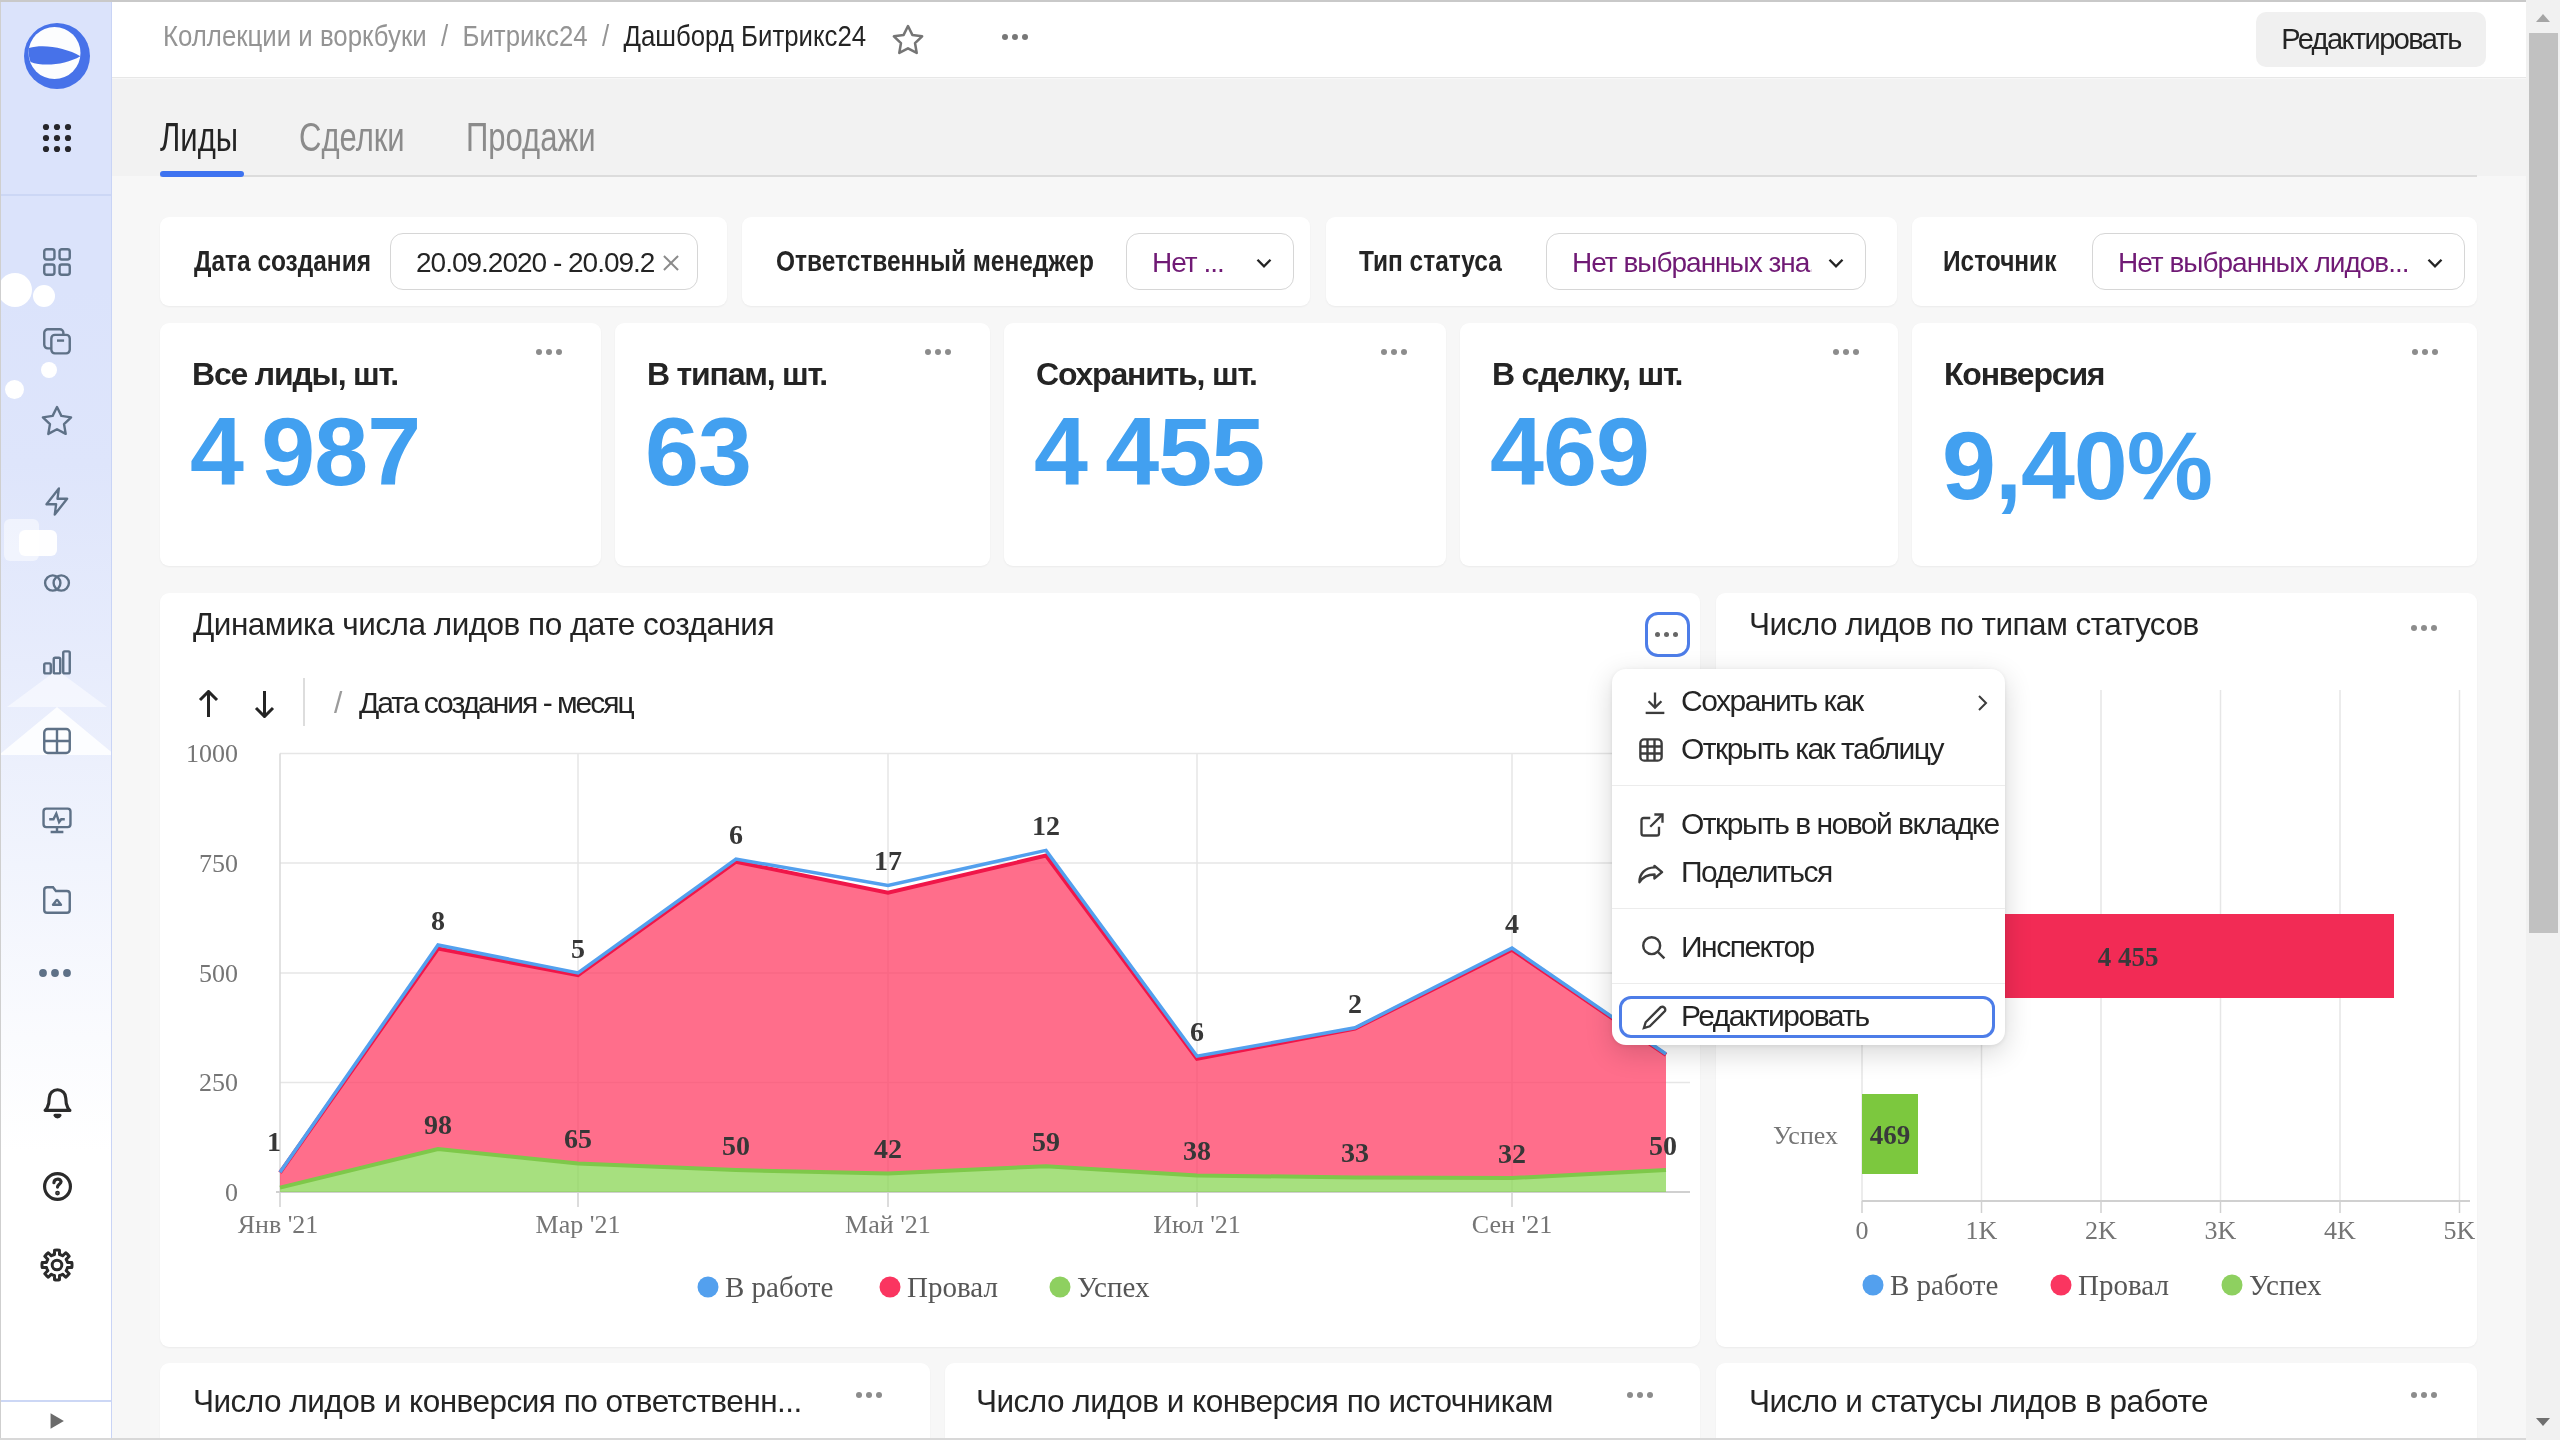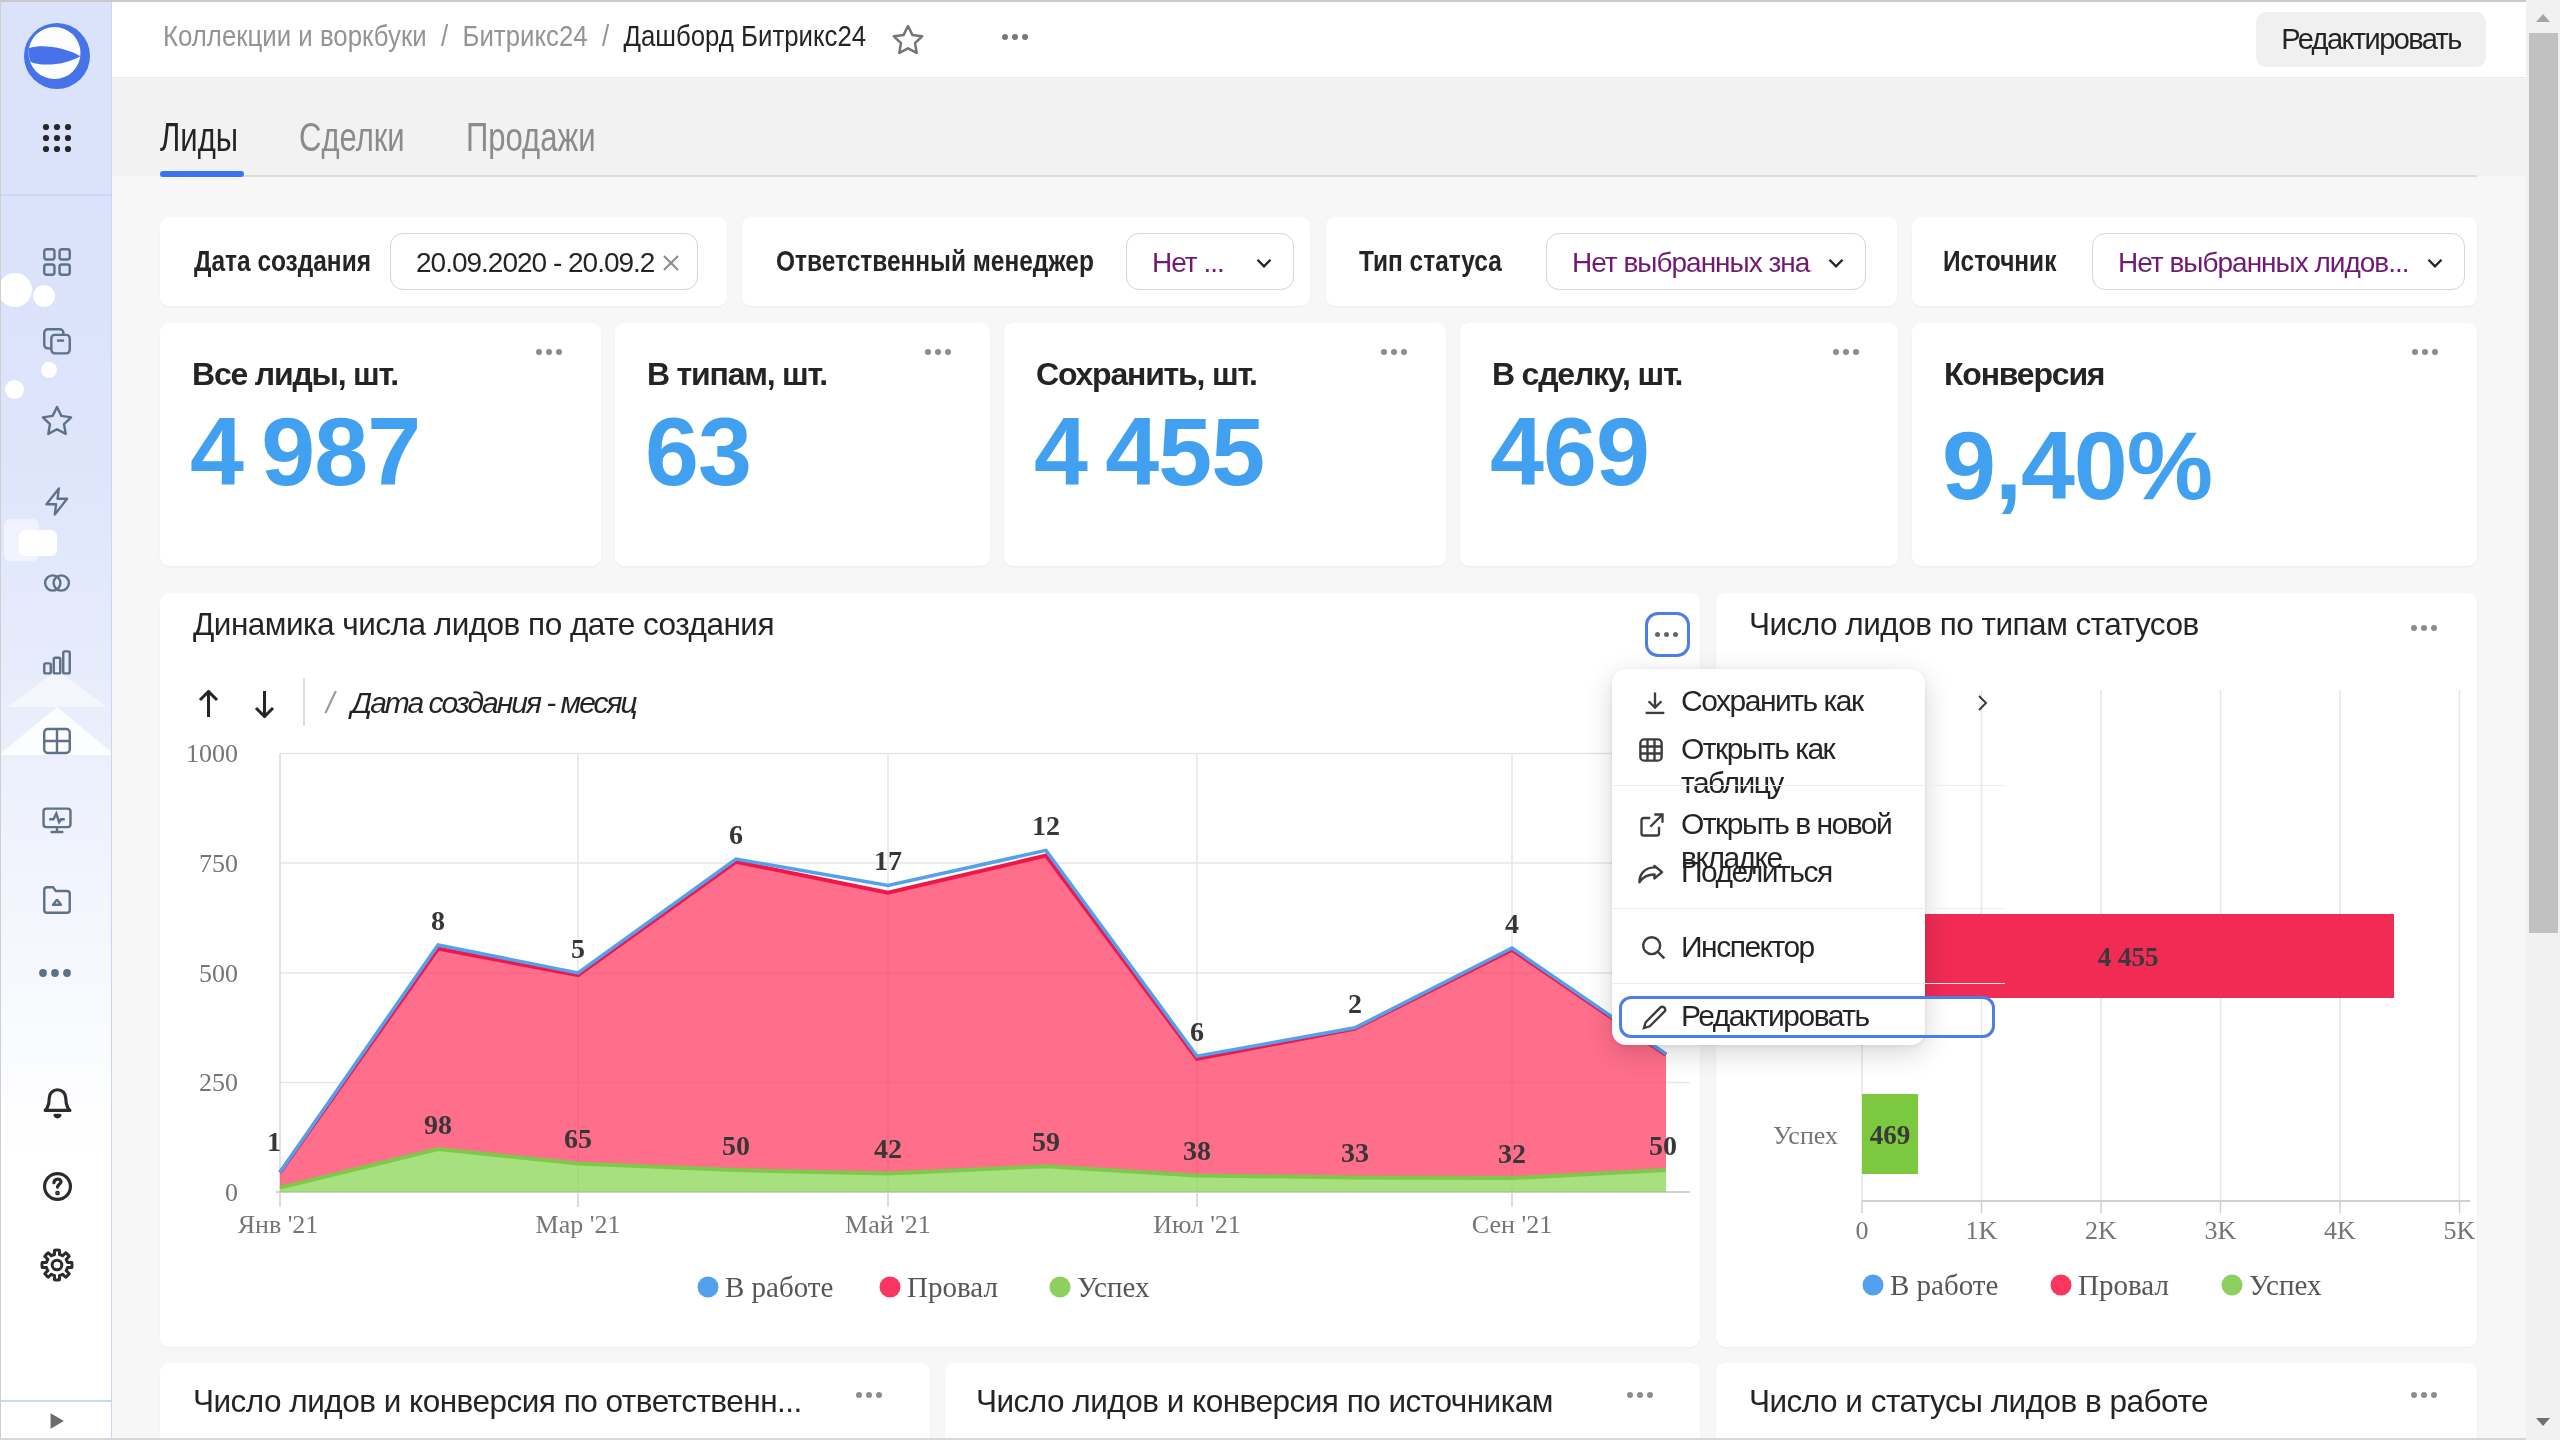--- a/index.html
+++ b/index.html
@@ -240,21 +240,21 @@
 
 <svg class="abs" style="left:198px;top:690px;" width="21" height="28" viewBox="0 0 21 28" fill="none" stroke="#242424" stroke-width="3">
     <path d="M10.5 27V2.5"></path>
     <path d="M2 10L10.5 1.5 19 10"></path>
   </svg>
 <svg class="abs" style="left:254px;top:690px;" width="21" height="28" viewBox="0 0 21 28" fill="none" stroke="#242424" stroke-width="3">
     <path d="M10.5 1v24.5"></path>
     <path d="M2 18l8.5 8.5L19 18"></path>
   </svg>
 <div class="abs" style="left:303px;top:678px;width:1.5px;height:48px;background:#ddd;"></div>
-<div class="abs" style="left:326px;top:686px;font-size:30px;color:#9b9b9b;white-space:nowrap;font-style:italic;">/&nbsp; <span style="color:#242424;letter-spacing:-2px;">Дата создания - месяц</span></div>
+<div class="abs" style="left:334px;top:686px;font-size:30px;color:#9b9b9b;white-space:nowrap;">/&nbsp; <span style="color:#242424;letter-spacing:-2px;">Дата создания - месяц</span></div>
 
 <svg class="abs" style="left:160px;top:593px;" width="1540" height="754" viewBox="0 0 1540 754" font-family="Liberation Serif, serif">
 
   <g stroke="#e6e6e6" stroke-width="1.5">
     <line x1="120" y1="160.5" x2="1530" y2="160.5"></line>
     <line x1="120" y1="270" x2="1530" y2="270"></line>
     <line x1="120" y1="380" x2="1530" y2="380"></line>
     <line x1="120" y1="489.5" x2="1530" y2="489.5"></line>
   </g>
 
@@ -397,21 +397,21 @@
     <i></i>
     <i></i>
     <i></i>
   </div>
 <div class="dots" style="left:2411px;top:1392px;">
     <i></i>
     <i></i>
     <i></i>
   </div>
 
-<div class="abs" id="ctxmenu" style="left:1612px;top:669px;width:313px;height:376px;background:#fff;border-radius:14px;box-shadow:0 8px 28px rgba(0,0,0,0.16), 0 1px 4px rgba(0,0,0,0.08);z-index:40;font-size:30px;letter-spacing:-1.5px;color:#242424;padding-left:32px;">
+<div class="abs" id="ctxmenu" style="left:1612px;top:669px;width:393px;height:376px;background:#fff;border-radius:14px;box-shadow:0 8px 28px rgba(0,0,0,0.16), 0 1px 4px rgba(0,0,0,0.08);z-index:40;font-size:30px;letter-spacing:-1.5px;color:#242424;padding-left:32px;">
 
   <svg class="abs" style="left:29px;top:20px;" width="28" height="28" viewBox="0 0 24 24" fill="none" stroke="#3c3c3c" stroke-width="2">
       <path d="M12 3v12"></path>
       <path d="M6.5 10.5L12 16l5.5-5.5"></path>
       <path d="M4 20.5h16"></path>
     </svg>
   <div class="abs" style="left:69px;top:15px;">Сохранить как</div>
   <svg class="abs" style="left:358px;top:22px;" width="24" height="24" viewBox="0 0 24 24" fill="none" stroke="#3c3c3c" stroke-width="2">
       <polyline points="9 5 16 12 9 19"></polyline>
     </svg>

